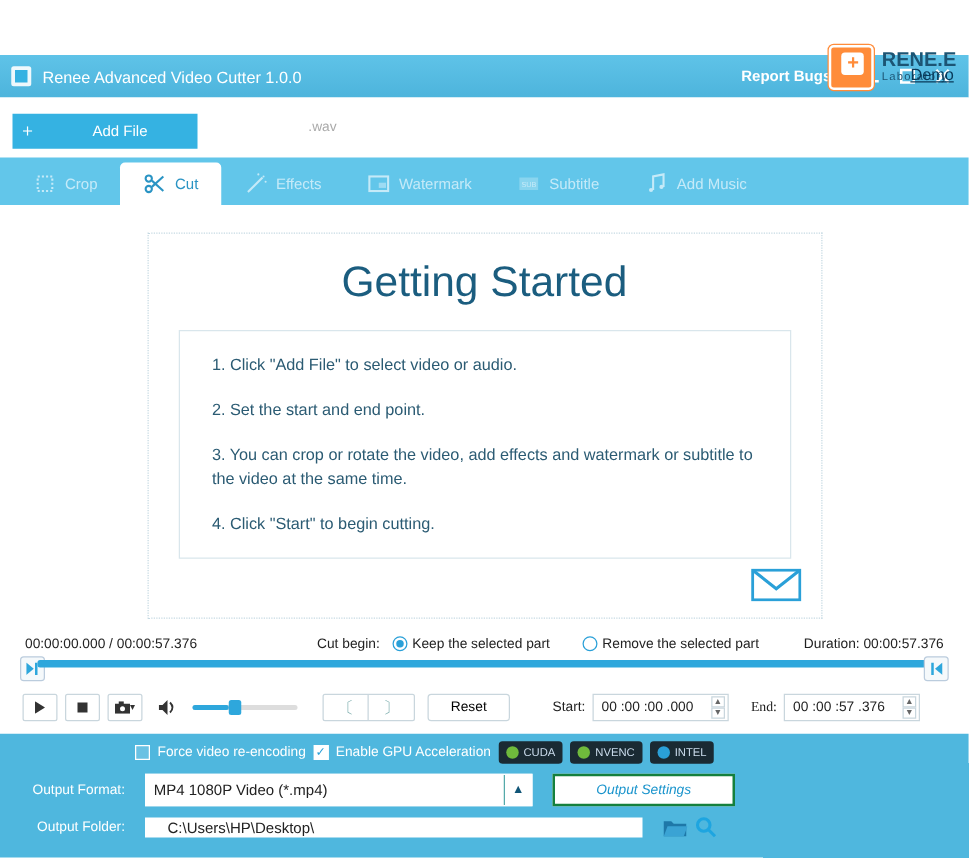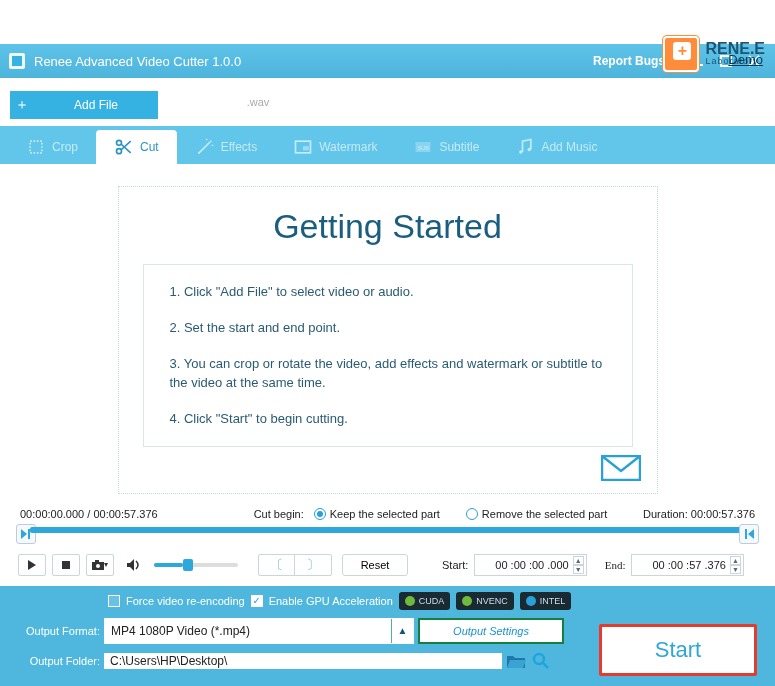--- a/index.html
+++ b/index.html
@@ -52,37 +52,37 @@
 .controls { display:flex; align-items:center; gap:6px; padding:2px 2px 10px; font-size:11px; color:#222;}
 .ctrl-btn { height:22px; border:1px solid #c9d6dd; background:#fff; border-radius:2px; display:flex; align-items:center; justify-content:center; padding:0 6px; cursor:pointer;}
 .ctrl-btn.sq { width:28px; padding:0;}
 .vol-track { width:84px; height:4px; background:#ddd; position:relative; border-radius:2px;}
 .vol-track .fill{ position:absolute; left:0; top:0; bottom:0; width:34%; background:#2ea7dc; border-radius:2px;}
 .vol-track .thumb{ position:absolute; left:34%; top:-4px; width:10px; height:12px; background:#2ea7dc; border-radius:2px;}
 .bracket-group { display:flex; border:1px solid #c9d6dd; border-radius:2px; height:22px; margin-left:14px;}
 .bracket-group span{ width:36px; display:flex; align-items:center; justify-content:center; color:#7aa; font-size:13px; cursor:pointer;}
 .bracket-group span:first-child{border-right:1px solid #c9d6dd;}
 .reset-btn { height:22px; width:66px; border:1px solid #c9d6dd; background:#fff; border-radius:3px; font-size:11px; cursor:pointer; margin-left:4px;}
-.time-input { display:flex; align-items:center; border:1px solid #c9d6dd; height:22px; padding:0 2px 0 20px; font-size:11px; gap:4px;}
+.time-input { display:flex; align-items:center; border:1px solid #c9d6dd; height:22px; padding:0 2px 0 6px; font-size:11px; gap:14px;}
 .time-input .spin{ display:flex; flex-direction:column; }
 .time-input .spin span{ width:11px; height:9px; border:1px solid #c9d6dd; font-size:7px; line-height:7px; text-align:center; cursor:pointer; color:#666;}
 
 .footer { background:#4fb7de; padding:6px 12px 12px; color:#fff; font-size:11px; position:relative;}
 .gpu-row { display:flex; align-items:center; gap:6px; margin-left:96px; margin-bottom:8px;}
 .chk { width:12px; height:12px; border:1px solid #fff; background:rgba(255,255,255,0.15); display:inline-flex; align-items:center; justify-content:center; cursor:pointer;}
 .chk.checked{ background:#fff; color:#2aa0d8; font-size:10px;}
 .gpu-badge { height:18px; padding:0 6px; border-radius:3px; background:#1a2a33; color:#cde; font-size:9px; display:flex; align-items:center; gap:4px;}
 .gpu-badge .dot{ width:10px; height:10px; border-radius:50%; background:#6fba3c;}
 
-.form-row { display:flex; align-items:center; margin-bottom:8px; gap:4px;}
+.form-row { display:flex; align-items:center; margin-bottom:8px; gap:16px;}
 .form-row label{ width:88px; text-align:right; font-size:11px; color:#fff;}
 .combo { flex:none; width:310px; height:26px; background:#fff; border:1px solid #fff; display:flex; align-items:center; color:#222; font-size:12px; padding:0 6px; position:relative; cursor:pointer;}
 .combo .arrow{ position:absolute; right:0; top:0; bottom:0; width:22px; border-left:1px solid #5aa; display:flex; align-items:center; justify-content:center; color:#157; font-size:10px;}
 .out-settings { width:146px; height:26px; border:2px solid #15803d; background:#fff; color:#1a94cc; font-size:11px; cursor:pointer;font-style:italic;}
-.text-input { flex:none; width:398px; height:16px; background:#fff; border:none; color:#222; font-size:12px; padding:0 6px; display:flex; align-items:center;}
+.text-input { flex:none; width:398px; height:16px; background:#fff; border:none; color:#222; font-size:12px; padding:0 18px; display:flex; align-items:center;}
 .folder-icons { display:flex; gap:6px; align-items:center;}
 .folder-icons svg { cursor:pointer; }
 
 .start-btn { position:absolute; right:18px; bottom:14px; width:158px; height:52px; background:#fff; border:3px solid #e63a2e; color:#31a6d8; font-size:22px; display:flex; align-items:center; justify-content:center; cursor:pointer; border-radius:2px;}
 </style>
 </head>
 <body>
 
 <div class="titlebar">
   <span class="icon-slot">
@@ -312,16 +312,13 @@
           <path d="M1 4h6l2 2h10v10H1z" fill="#1e78a8"></path>
           <path d="M1 16L4 8h16l-3 8z" fill="#3aa3d4"></path>
         </svg>
       <svg width="18" height="18">
           <circle cx="7" cy="7" r="5" fill="none" stroke="#1ea5e0" stroke-width="2.5"></circle>
           <line x1="11" y1="11" x2="16" y2="16" stroke="#1ea5e0" stroke-width="2.5"></line>
         </svg>
     </div>
   </div>
 
-  <div class="start-btn">
-    <span>Start</span>
-  </div>
 </div>
 
 </body></html>

